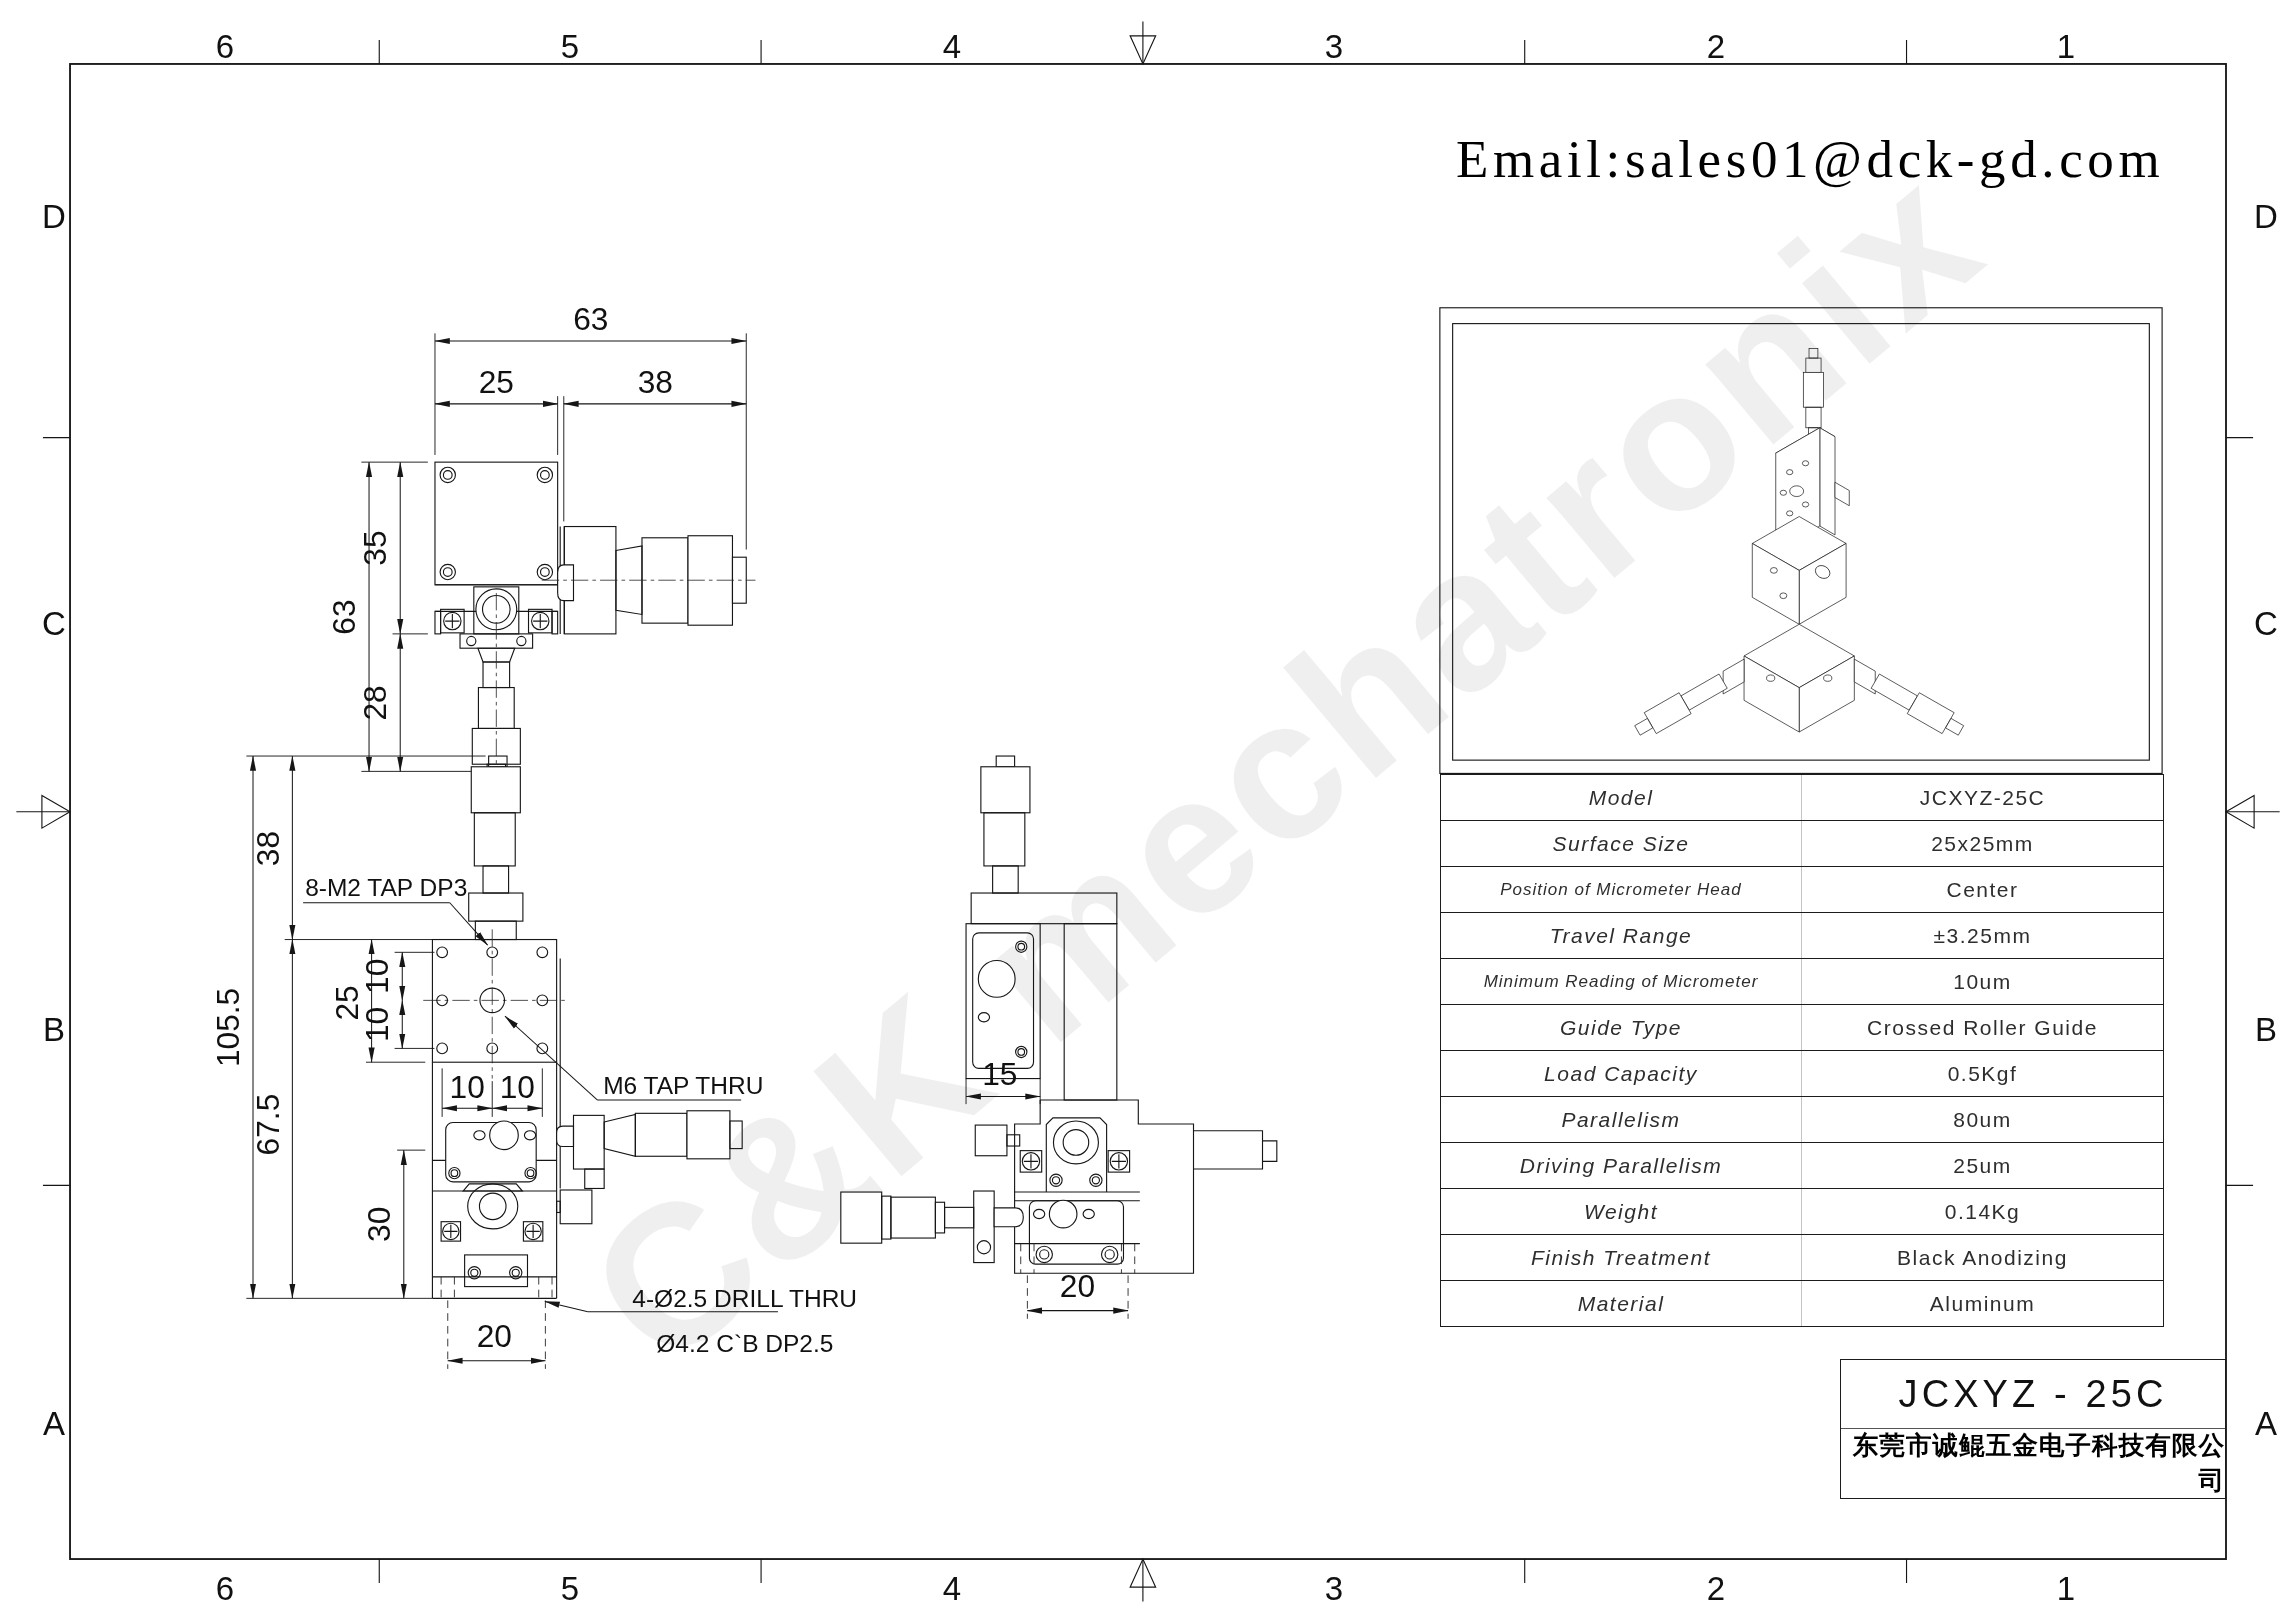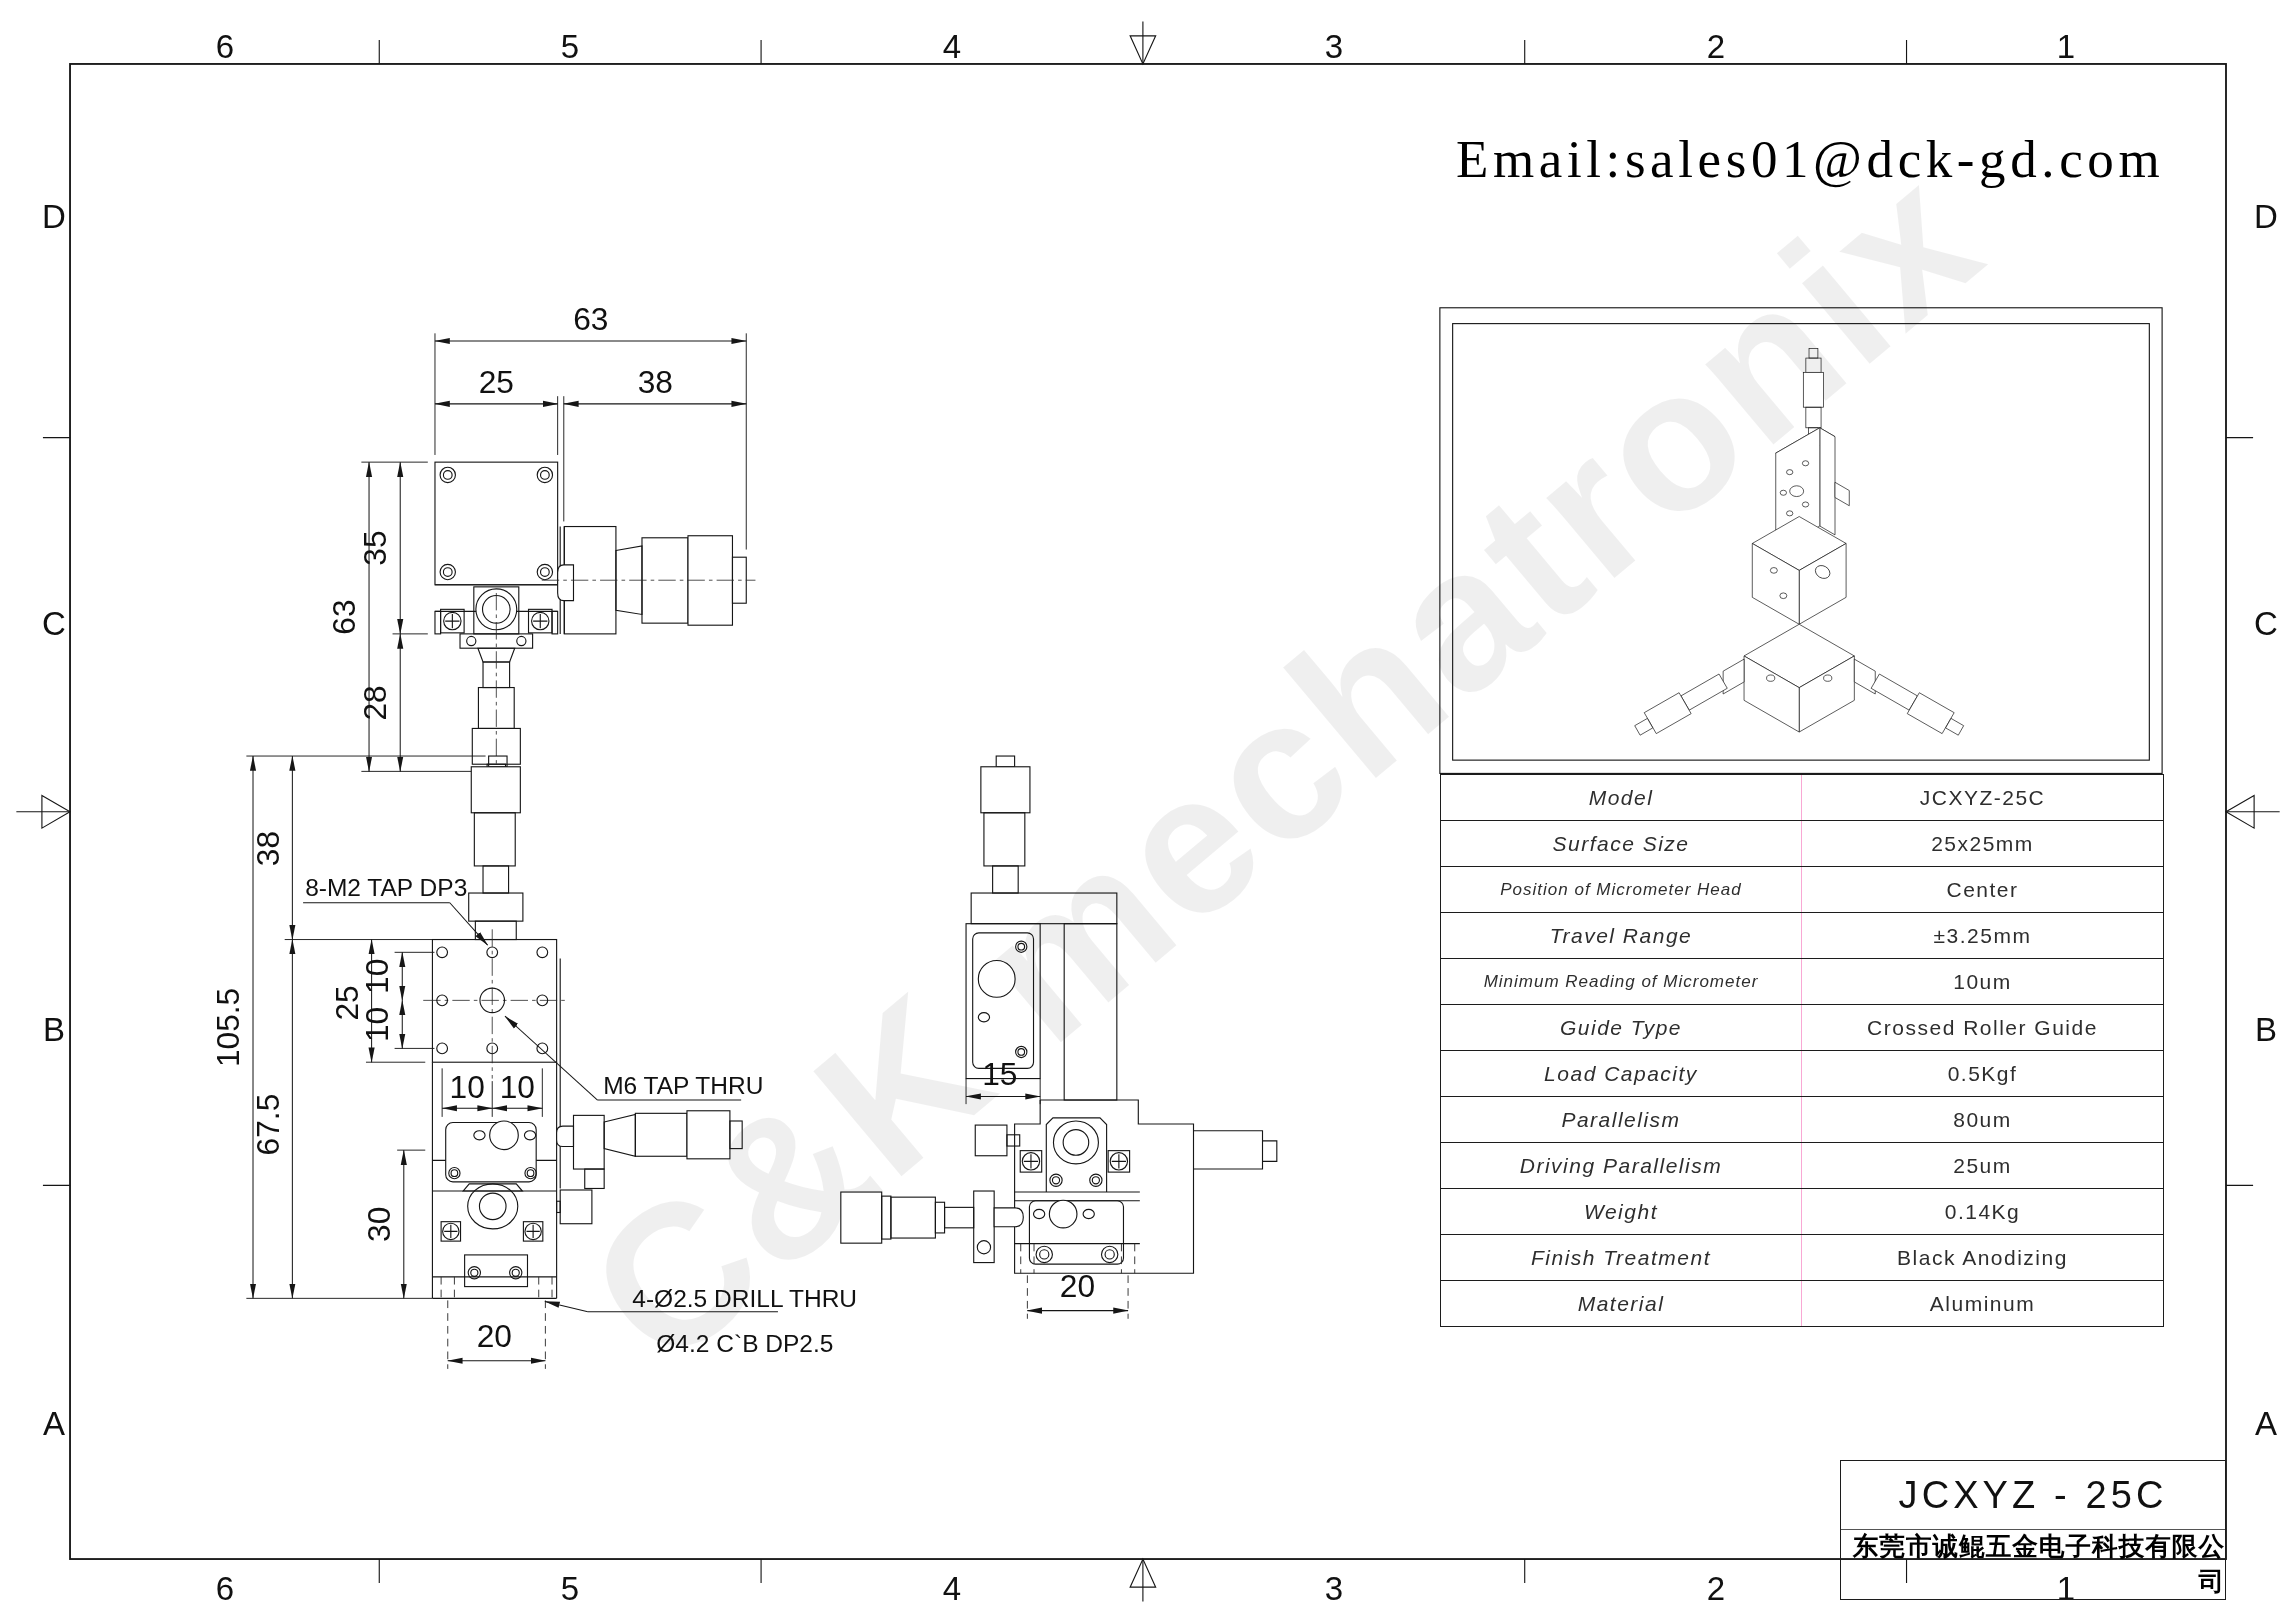--- a/index.html
+++ b/index.html
@@ -13,21 +13,21 @@
          font-size:53px;letter-spacing:4.6px;color:#000;white-space:nowrap;}
   
   .spec{position:absolute;left:1440px;top:774px;width:722px;border:1px solid #1c1c1c;border-top:1.5px solid #1c1c1c;}
   .spec .row{display:grid;grid-template-columns:1fr 1fr;height:45px;border-bottom:1px solid #1c1c1c;}
   .spec .row:last-child{border-bottom:none;}
   .spec .cell{display:flex;align-items:center;justify-content:center;
               font-size:21px;letter-spacing:1.5px;color:#2e2e2e;font-weight:400;white-space:nowrap;}
   .spec .cell.lbl{border-right:1px solid #f9a8d4;font-style:italic;}
   .spec .row.small .lbl{font-size:17px;letter-spacing:1px;}
   
-  .tblock{position:absolute;left:1840px;top:1460px;width:384px;height:138px;border:1.5px solid #1c1c1c;}
+  .tblock{position:absolute;left:1840px;top:1359px;width:384px;height:138px;border:1.5px solid #1c1c1c;}
   .tblock .model{height:68px;border-bottom:1.5px solid #555;display:flex;align-items:center;justify-content:center;
                  font-size:38px;letter-spacing:4.1px;color:#111;}
   .tblock .company{height:68px;display:flex;align-items:center;justify-content:center;
                  font-size:25.6px;font-weight:bold;letter-spacing:1px;color:#000;text-align:right;}
   
   .ln{stroke:#161616;stroke-width:2.2;fill:none;}
   .lnf{stroke:#161616;stroke-width:2.2;fill:#fff;}
   .thick{stroke:#161616;stroke-width:3.6;fill:none;}
   .dim{stroke:#161616;stroke-width:2;fill:none;}
   .ext{stroke:#161616;stroke-width:1.8;fill:none;}

